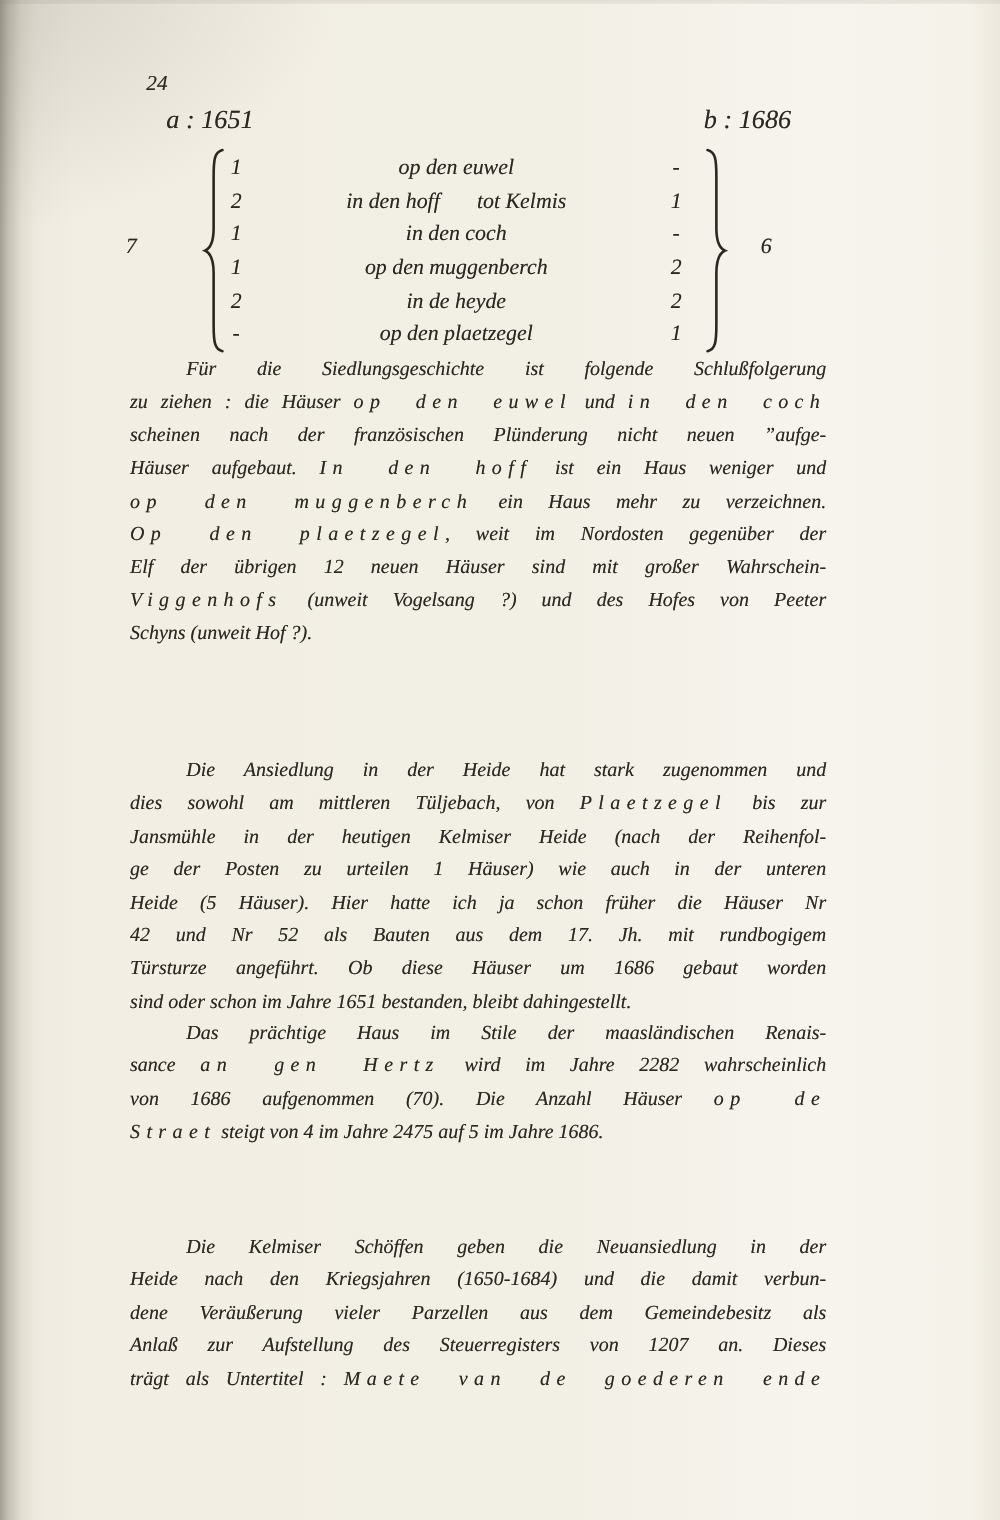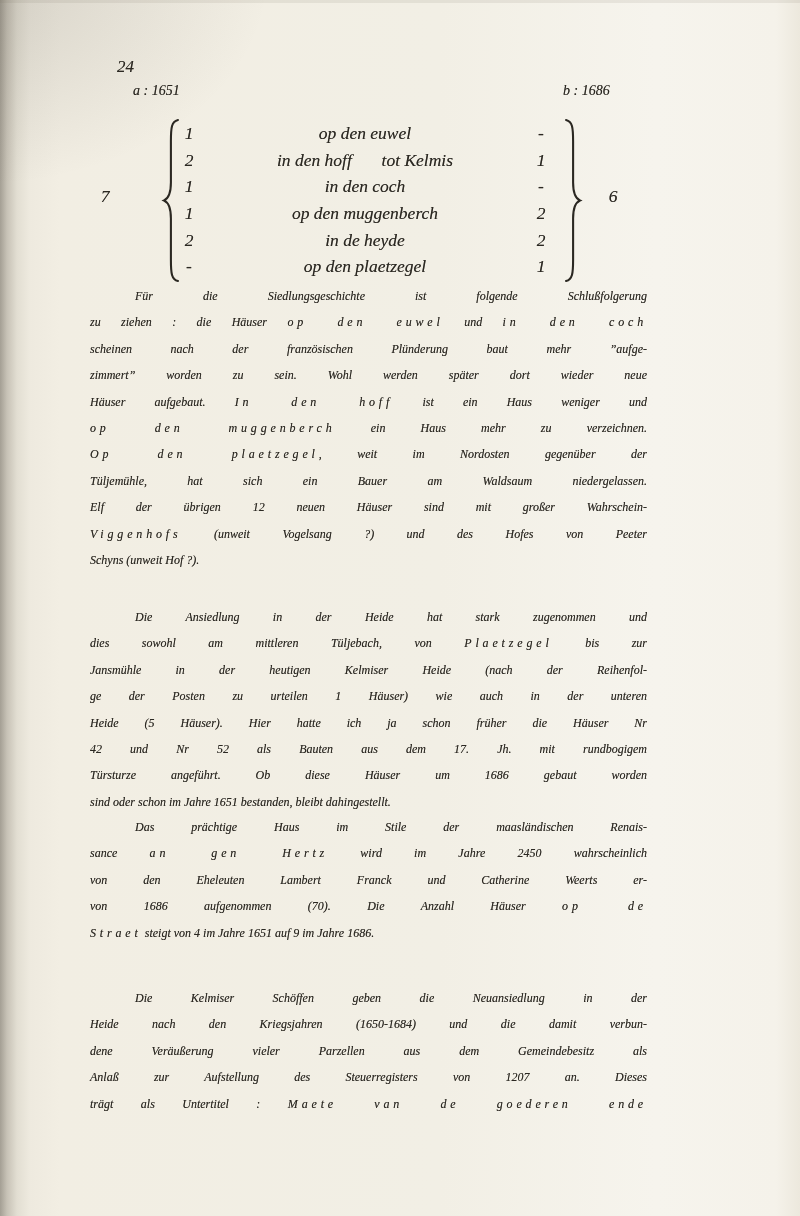--- a/index.html
+++ b/index.html
@@ -20,40 +20,40 @@
     content:"";position:absolute;inset:0;pointer-events:none;
     background:radial-gradient(ellipse 420px 300px at -3% -2%, rgba(64,58,48,.16), rgba(64,58,48,0) 70%);
   }
   .page::after{ 
     content:"";position:absolute;left:0;top:0;right:0;height:3px;
     background:rgba(120,114,102,.12);pointer-events:none;
   }
   .content{position:absolute;inset:0;text-shadow:0 0 .45px rgba(43,40,34,.55);}
 
   .pagenum{position:absolute;left:117px;top:57px;font-size:17px;}
-  .col-label{position:absolute;top:83px;font-size:14px;}
+  .col-label{position:absolute;top:83px;font-size:21px;}
   .col-label.a{left:133px;}
   .col-label.b{left:563px;}
 
   
   .ledger{position:absolute;left:0;top:0;width:100%;height:0;}
   .ledger-total{position:absolute;top:186px;width:22px;text-align:center;font-size:17.5px;}
   .ledger-total.left{left:94px;}
   .ledger-total.right{left:602px;}
   .brace{position:absolute;top:117px;width:22px;height:167px;}
   .brace.left{left:160px;}
   .brace.right{left:562px;}
   .lrows{position:absolute;left:173px;top:120px;width:384px;}
   .lrow{display:grid;grid-template-columns:32px 1fr 32px;height:26.7px;align-items:center;font-size:17.5px;}
   .lrow .a,.lrow .b{text-align:center;}
   .lrow .place{text-align:center;}
   .lrow .note{margin-left:1.7em;}
 
   
-  .para{position:absolute;left:90px;width:557px;font-size:12px;line-height:26.4px;}
+  .para{position:absolute;left:104px;width:557px;font-size:16px;line-height:26.4px;}
   .para:nth-of-type(1){top:283px;}
   .para:nth-of-type(2){top:604px;}
   .para:nth-of-type(3){top:814px;}
   .para:nth-of-type(4){top:985px;}
   .line{text-align:justify;text-align-last:justify;white-space:normal;}
   .line.first{text-indent:45px;}
   .line.lastline{text-align-last:left;}
   .sp{letter-spacing:.32em;word-spacing:.5em;}
 </style>
 </head>
@@ -106,46 +106,43 @@
       <svg class="brace right" viewBox="0 0 22 168" aria-hidden="true">
         <path d="M18 3 C11.6 4.6 10.9 10.5 10.9 24.5 L10.9 66 C10.9 77 8.6 82 4 84 C8.6 86 10.9 91 10.9 102 L10.9 143.5 C10.9 157.5 11.6 163.4 18 165" fill="none" stroke="#2b2822" stroke-width="2.1" stroke-linecap="round" transform="scale(-1 1) translate(-22 0)"></path>
       </svg>
       <div class="ledger-total right">6</div>
     </div>
 
     <div>
         <div class="para">
           <div class="line first"><span>Für die Siedlungsgeschichte ist folgende Schlußfolgerung</span></div>
           <div class="line"><span>zu ziehen : die Häuser </span><span class="sp">op den euwel</span><span> und </span><span class="sp">in den coch</span></div>
-          <div class="line"><span>scheinen nach der französischen Plünderung baut mehr ”aufge-</span></div>
-          <div class="line"><span>zimmert” worden zu sein. Wohl werden später dort wieder neue</span></div>
+          <div class="line"><span>scheinen nach der französischen Plünderung nicht neuen ”aufge-</span></div>
           <div class="line"><span>Häuser aufgebaut. </span><span class="sp">In den hoff</span><span> ist ein Haus weniger und</span></div>
           <div class="line"><span class="sp">op den muggenberch</span><span> ein Haus mehr zu verzeichnen.</span></div>
           <div class="line"><span class="sp">Op den plaetzegel</span><span>, weit im Nordosten gegenüber der</span></div>
-          <div class="line"><span>Tüljemühle, hat sich ein Bauer am Waldsaum niedergelassen.</span></div>
           <div class="line"><span>Elf der übrigen 12 neuen Häuser sind mit großer Wahrschein-</span></div>
           <div class="line"><span class="sp">Viggenhofs</span><span> (unweit Vogelsang ?) und des Hofes von Peeter</span></div>
           <div class="line lastline"><span>Schyns (unweit Hof ?).</span></div>
         </div>
         <div class="para">
           <div class="line first"><span>Die Ansiedlung in der Heide hat stark zugenommen und</span></div>
           <div class="line"><span>dies sowohl am mittleren Tüljebach, von </span><span class="sp">Plaetzegel</span><span> bis zur</span></div>
           <div class="line"><span>Jansmühle in der heutigen Kelmiser Heide (nach der Reihenfol-</span></div>
           <div class="line"><span>ge der Posten zu urteilen 1 Häuser) wie auch in der unteren</span></div>
           <div class="line"><span>Heide (5 Häuser). Hier hatte ich ja schon früher die Häuser Nr</span></div>
           <div class="line"><span>42 und Nr 52 als Bauten aus dem 17. Jh. mit rundbogigem</span></div>
           <div class="line"><span>Türsturze angeführt. Ob diese Häuser um 1686 gebaut worden</span></div>
           <div class="line lastline"><span>sind oder schon im Jahre 1651 bestanden, bleibt dahingestellt.</span></div>
         </div>
         <div class="para">
           <div class="line first"><span>Das prächtige Haus im Stile der maasländischen Renais-</span></div>
-          <div class="line"><span>sance </span><span class="sp">an gen Hertz</span><span> wird im Jahre 2450 wahrscheinlich</span></div>
-          <div class="line"><span>von den Eheleuten Lambert Franck und Catherine Weerts er-</span></div>
+          <div class="line"><span>sance </span><span class="sp">an gen Hertz</span><span> wird im Jahre 2282 wahrscheinlich</span></div>
           <div class="line"><span>von 1686 aufgenommen (70). Die Anzahl Häuser </span><span class="sp">op de</span></div>
-          <div class="line lastline"><span class="sp">Straet</span><span> steigt von 4 im Jahre 1651 auf 9 im Jahre 1686.</span></div>
+          <div class="line lastline"><span class="sp">Straet</span><span> steigt von 4 im Jahre 2475 auf 5 im Jahre 1686.</span></div>
         </div>
         <div class="para">
           <div class="line first"><span>Die Kelmiser Schöffen geben die Neuansiedlung in der</span></div>
           <div class="line"><span>Heide nach den Kriegsjahren (1650-1684) und die damit verbun-</span></div>
           <div class="line"><span>dene Veräußerung vieler Parzellen aus dem Gemeindebesitz als</span></div>
           <div class="line"><span>Anlaß zur Aufstellung des Steuerregisters von 1207 an. Dieses</span></div>
           <div class="line"><span>trägt als Untertitel : </span><span class="sp">Maete van de goederen ende</span></div>
         </div>
       </div>
 

